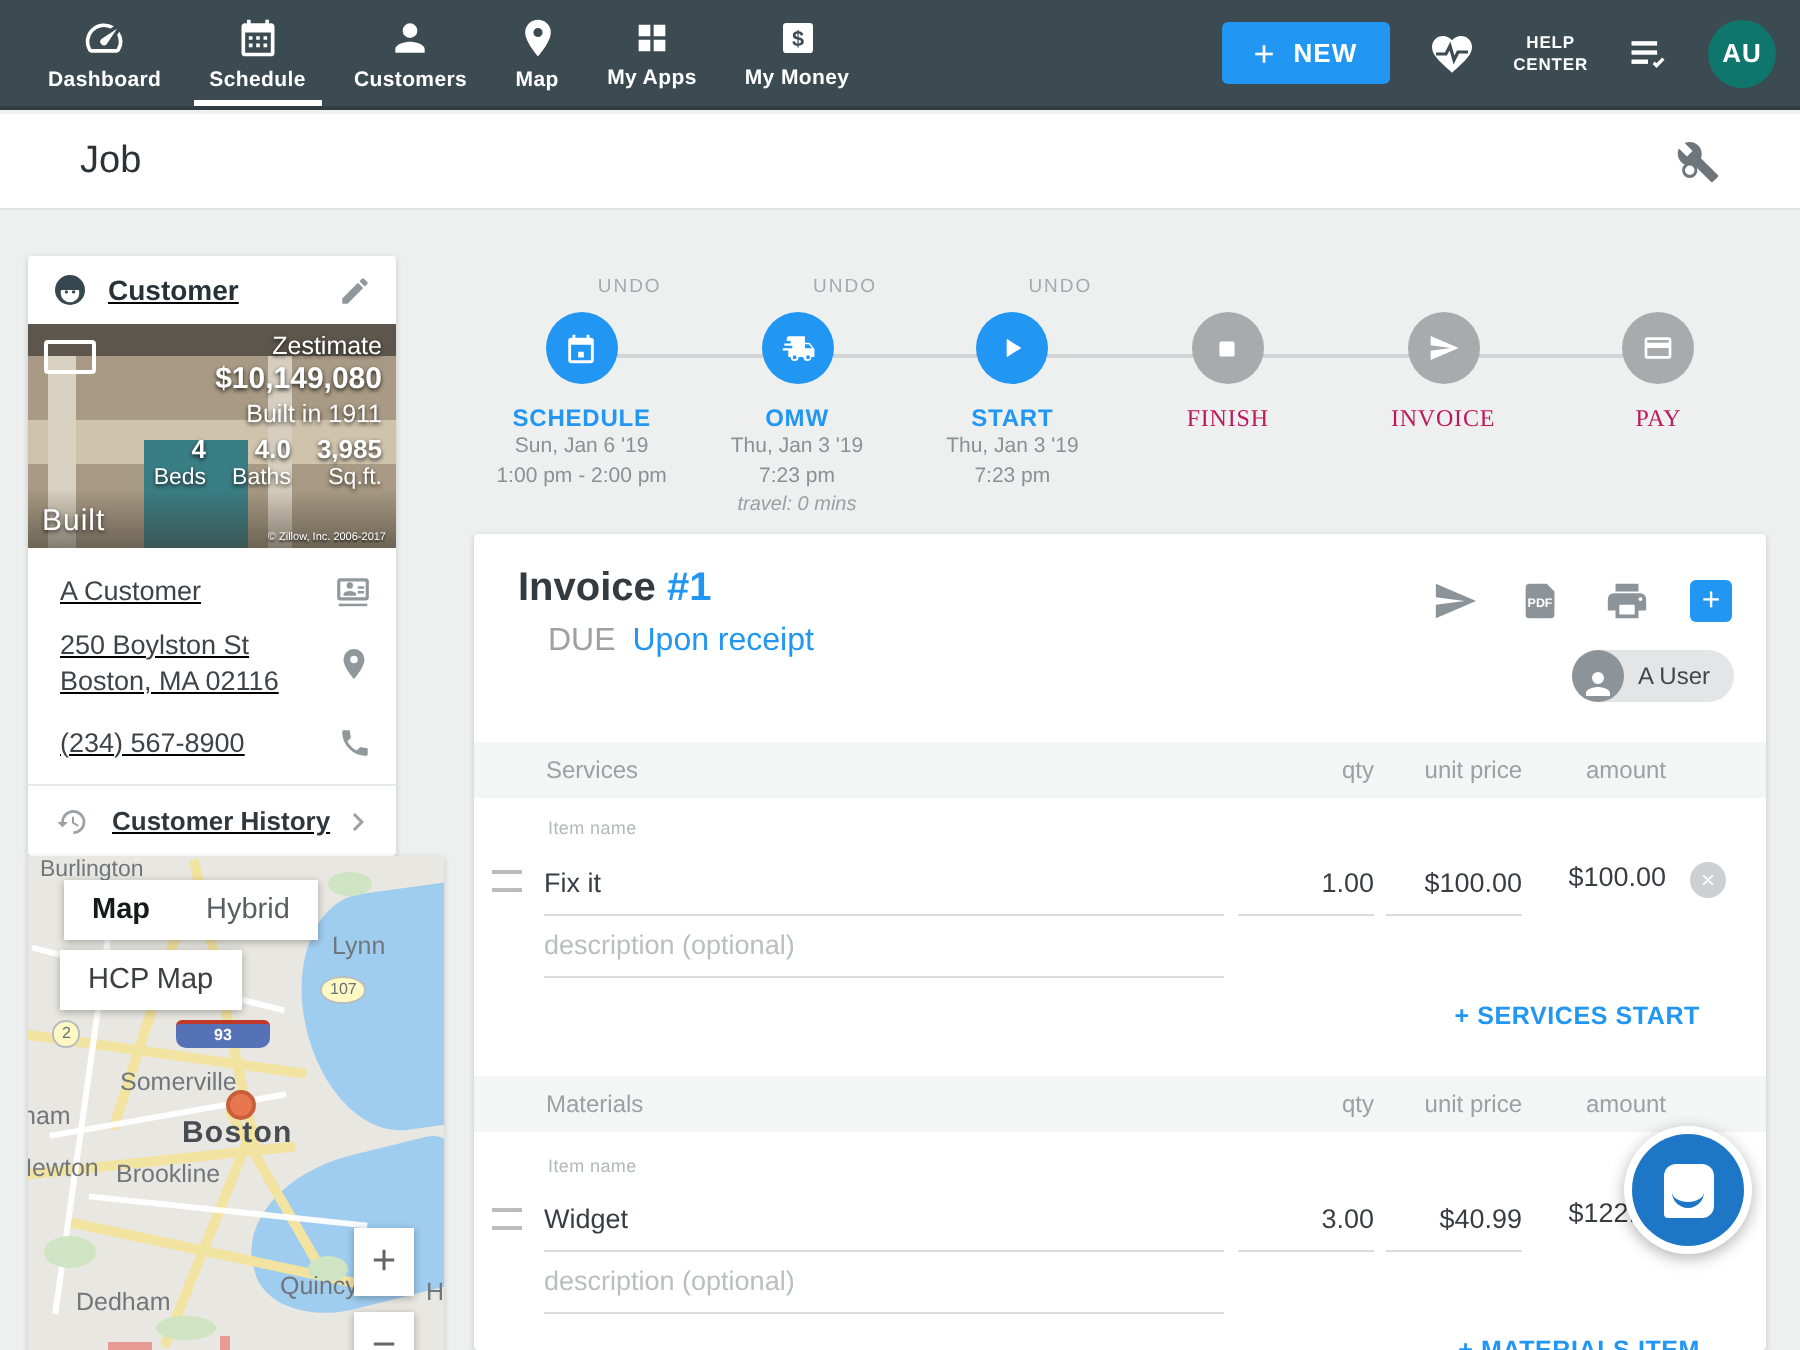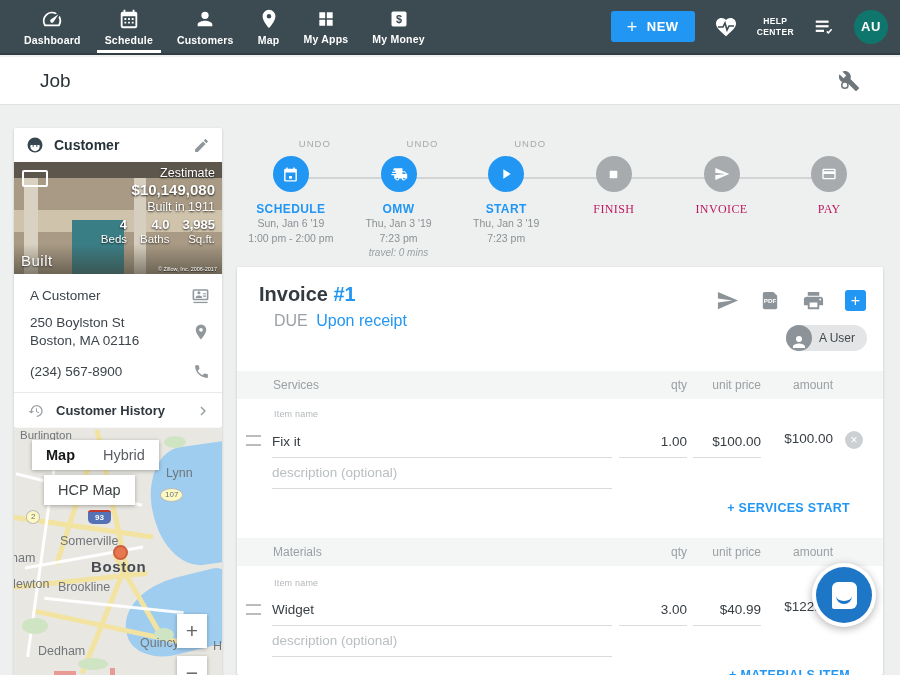--- a/index.html
+++ b/index.html
@@ -27,21 +27,21 @@
   
   .page-header{position:absolute;top:57px;left:0;right:0;height:48px;background:#fff;
                border-bottom:1px solid #e0e2e3;display:flex;align-items:center;padding:0 40px 0 40px;box-sizing:border-box;}
   .page-title{font-size:19px;color:#2b3338;}
   .page-tools{margin-left:auto;color:#6e767b;cursor:pointer;}
 
   
   .card{background:#fff;border-radius:2px;box-shadow:0 1px 3px rgba(0,0,0,.18);}
 
   
-  .customer-card{left:14px;top:128px;width:208px;}
+  .customer-card{left:14px;top:128px;width:184px;text-decoration:underline;}
   .cc-head{height:34px;display:flex;align-items:center;padding:0 12px;}
   .cc-title{font-size:14px;font-weight:bold;color:#263238;margin-left:10px;}
   .cc-edit{margin-left:auto;color:#8f979b;cursor:pointer;}
   .photo{position:relative;height:112px;background:#a89a84;overflow:hidden;}
   .ph1{position:absolute;left:0;top:0;right:0;height:16px;background:#5d564c;}
   .ph2{position:absolute;left:0;top:48px;right:0;height:22px;background:#cfc3ac;}
   .ph3{position:absolute;left:58px;top:58px;width:52px;height:54px;background:#3a7e85;}
   .ph4{position:absolute;left:10px;top:16px;width:14px;height:96px;background:#d9d2c2;}
   .ph5{position:absolute;left:120px;top:16px;width:12px;height:96px;background:#d6cfbf;}
   .ph6{position:absolute;left:0;bottom:0;right:0;height:30px;background:linear-gradient(transparent,rgba(60,55,45,.55));}
@@ -73,27 +73,27 @@
   .road{position:absolute;background:#f3e3a0;border-radius:2px;}
   .wroad{position:absolute;background:rgba(255,255,255,.95);}
   .water{position:absolute;background:#9fcdf0;}
   .park{position:absolute;background:#cfe4c2;border-radius:50%;}
   .redm{position:absolute;background:#e89b94;}
   .mlabel{position:absolute;font-size:11.5px;color:#70767b;white-space:nowrap;}
   .mcity{position:absolute;font-size:15px;font-weight:bold;color:#464c52;letter-spacing:.6px;}
   .shield{position:absolute;font-size:8px;color:#6b7075;background:#fef9c3;border:1px solid #b9bdbf;
           border-radius:50%;padding:1px 4px;line-height:1.2;}
   .ishield{position:absolute;font-size:8px;font-weight:bold;color:#fff;background:#5472b5;
-           border-top:2px solid #c0392b;border-radius:3px 3px 5px 5px;padding:1px 7px;line-height:1.2;}
+           border-top:2px solid #c0392b;border-radius:3px 3px 5px 5px;padding:1px 19px;line-height:1.2;}
   .pin{position:absolute;width:11px;height:11px;border-radius:50%;background:#e8764e;border:2px solid #c95f3d;}
   .map-btns{position:absolute;top:12px;left:18px;display:flex;background:#fff;box-shadow:0 1px 4px rgba(0,0,0,.3);z-index:3;}
   .map-btn{padding:7px 14px;font-size:14.5px;color:#5b5f63;cursor:pointer;background:#fff;border:none;font-family:inherit;}
   .map-btn.sel{font-weight:bold;color:#17191b;}
   .hcp-btn{position:absolute;top:47px;left:16px;padding:7px 14px;font-size:14.5px;color:#3c4043;background:#fff;
-           box-shadow:0 1px 4px rgba(0,0,0,.3);border:none;cursor:pointer;z-index:2;font-family:inherit;margin-left:14px;}
+           box-shadow:0 1px 4px rgba(0,0,0,.3);border:none;cursor:pointer;z-index:2;font-family:inherit;}
   .zoom-btn{position:absolute;left:163px;width:30px;height:34px;background:#fff;box-shadow:0 1px 4px rgba(0,0,0,.3);
             font-size:21px;color:#666;display:flex;align-items:center;justify-content:center;cursor:pointer;z-index:3;}
 
   
   .timeline{position:absolute;left:237px;top:138px;width:646px;display:flex;}
   .timeline::before{content:"";position:absolute;top:39px;height:2px;background:#d2d4d5;
                     left:calc(100%/12);right:calc(100%/12);}
   .step{flex:1;display:flex;flex-direction:column;align-items:center;position:relative;}
   .undo{height:12px;font-size:9.5px;color:#a6a9ab;letter-spacing:1px;margin-bottom:6px;cursor:pointer;padding-left:48px;}
   .circle{width:36px;height:36px;border-radius:50%;display:flex;align-items:center;justify-content:center;

